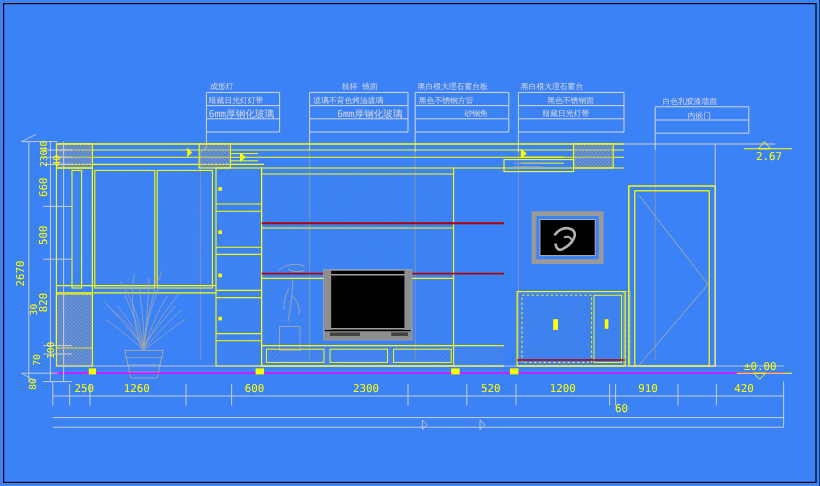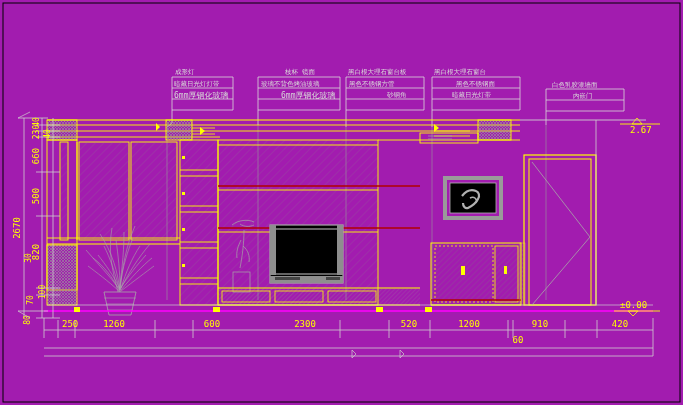--- a/index.html
+++ b/index.html
@@ -1,17 +1,17 @@
 <!DOCTYPE html>
 <html><head>
 <meta charset="utf-8">
 <style>
   html,body{margin:0;padding:0;background:#000;}
   body{width:683px;height:405px;overflow:hidden;font-family:"DejaVu Sans Mono",monospace;}
-  #stage{position:relative;width:683px;height:405px;background:#a21caf;}
+  #stage{position:relative;width:683px;height:405px;background:#3b82f6;}
   svg{display:block;}
   .txt{font-family:"DejaVu Sans Mono",monospace;}
 </style>
 </head>
 <body>
 
 <div id="stage">
 <svg width="683" height="405" viewBox="0 0 683 405">
   <defs>
     <pattern id="hatch45" width="6" height="6" patternUnits="userSpaceOnUse" patternTransform="rotate(45)">

